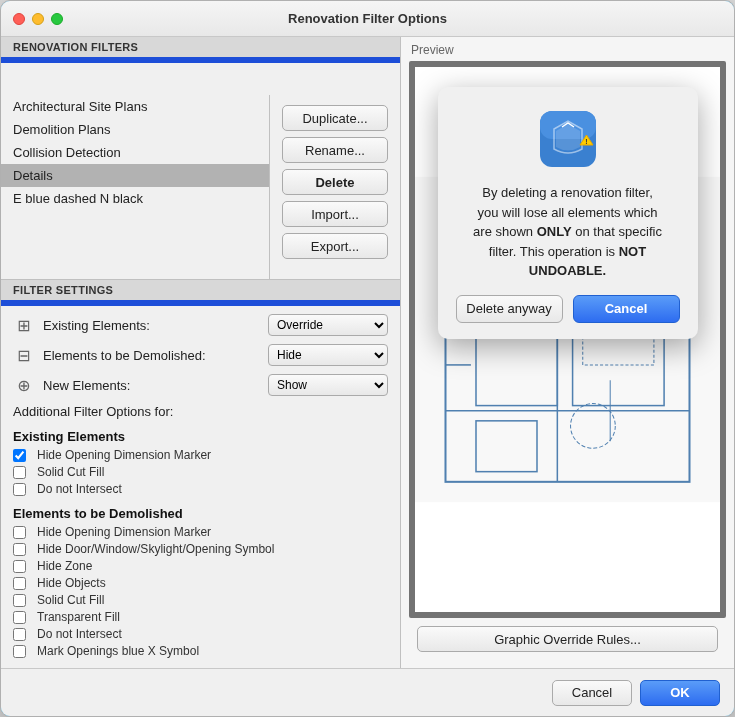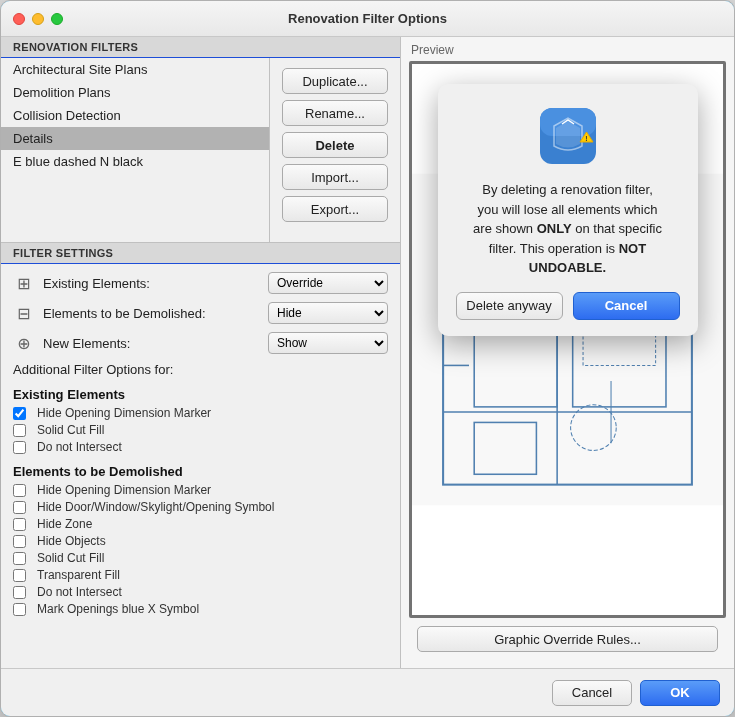--- a/index.html
+++ b/index.html
@@ -67,28 +67,29 @@
       flex-direction: column;
       border-right: 1px solid #c0c0c0;
       background: #f0f0f0;
     }
     .section-header {
       background: #d8d8d8;
       font-weight: 700;
       font-size: 11px;
       color: #333;
       padding: 4px 12px;
-      border-bottom: 1px solid #1d4ed8;
+      border-bottom: 6px solid #1d4ed8;
       letter-spacing: 0.3px;
     }
     .filter-list-area {
       display: flex;
       flex: 0 0 auto;
       height: 185px;
       border-bottom: 1px solid #c0c0c0;
+      margin-top: 32px;
     }
     .filter-list {
       flex: 1;
       overflow-y: auto;
       border-right: 1px solid #c0c0c0;
     }
     .filter-list-item {
       padding: 4px 12px;
       cursor: pointer;
       font-size: 13px;
@@ -185,21 +186,21 @@
       position: relative;
     }
     .preview-label {
       font-size: 12px;
       color: #666;
       padding: 6px 10px 4px 10px;
     }
     .preview-area {
       flex: 1;
       margin: 0 8px 8px 8px;
-      border: 3px solid #737373;
+      border: 6px solid #737373;
       background: #fff;
       overflow: hidden;
       position: relative;
       border-radius: 2px;
     }
     
     .dialog-overlay {
       position: absolute;
       top: 0; left: 0; right: 0; bottom: 0;
       display: flex;

